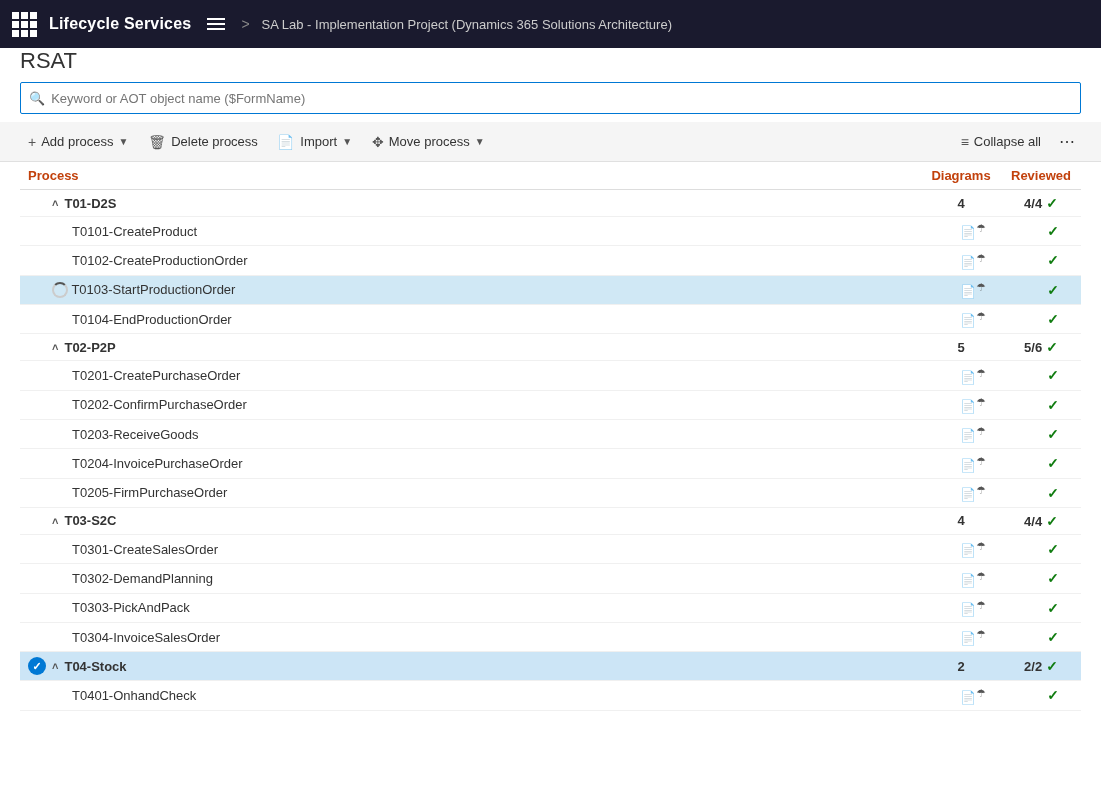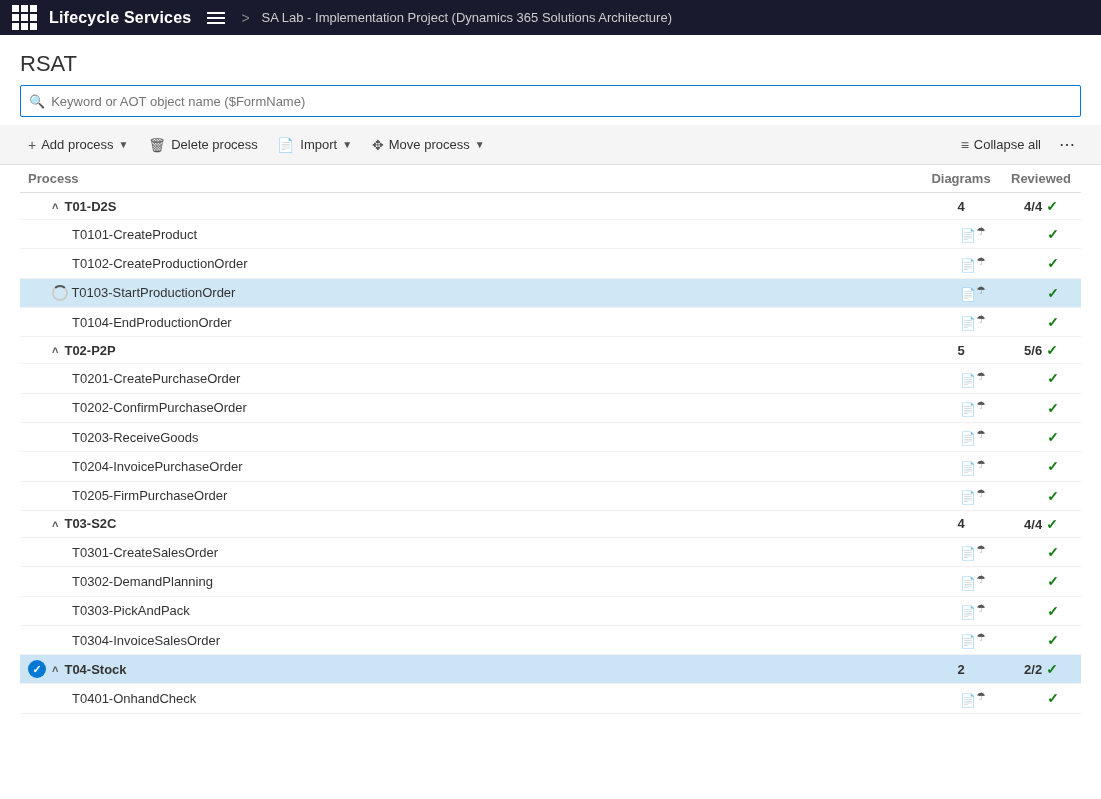--- a/index.html
+++ b/index.html
@@ -4,21 +4,21 @@
   <style>
     * { box-sizing: border-box; margin: 0; padding: 0; }
     body { font-family: 'Segoe UI', Arial, sans-serif; font-size: 13px; background: #fff; color: #333; }
 
     
     .topbar {
       background: #1a1a2e;
       color: #fff;
       display: flex;
       align-items: center;
-      height: 35px;
+      height: 48px;
       padding: 0 12px;
       gap: 12px;
     }
     .topbar-grid-icon {
       display: grid;
       grid-template-columns: repeat(3, 7px);
       gap: 2px;
       cursor: pointer;
     }
     .topbar-grid-icon span {
@@ -32,21 +32,21 @@
     }
     .topbar-hamburger {
       display: flex; flex-direction: column; gap: 3px; cursor: pointer; padding: 4px;
     }
     .topbar-hamburger span { display: block; width: 18px; height: 2px; background: #fff; }
     .topbar-separator { color: #888; font-size: 14px; }
     .topbar-breadcrumb { color: #ccc; font-size: 13px; }
 
     
     .page-header {
-      padding: 16px 20px 8px;
+      padding: 0 20px 8px;
     }
     .page-header h1 {
       font-size: 22px;
       font-weight: 300;
       color: #333;
     }
 
     
     .search-bar {
       margin: 0 20px 0;
@@ -91,21 +91,21 @@
     
     .process-table {
       width: 100%;
       border-collapse: collapse;
     }
     .process-table th {
       text-align: left;
       padding: 6px 8px;
       font-weight: 600;
       font-size: 13px;
-      color: #737373;
+      color: #c2410c;
       border-bottom: 1px solid #ddd;
       background: #fff;
     }
     .process-table th.col-diagrams,
     .process-table th.col-reviewed {
       text-align: center;
       width: 80px;
     }
     .process-table td {
       padding: 5px 8px;

